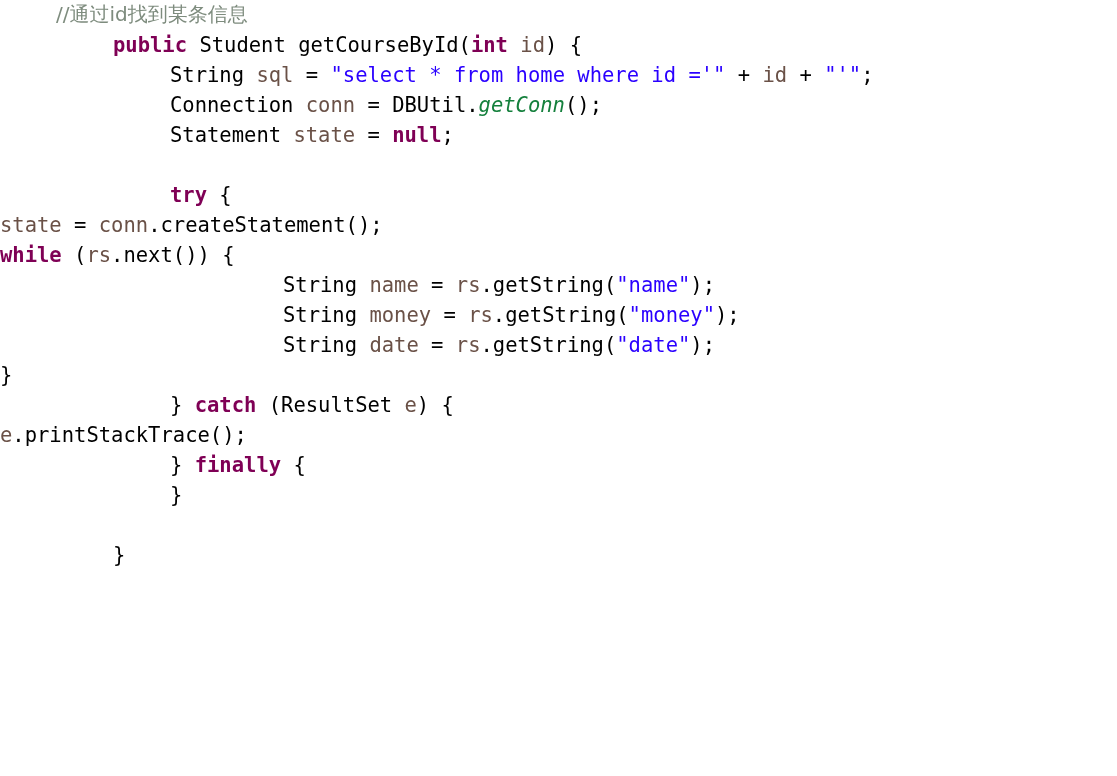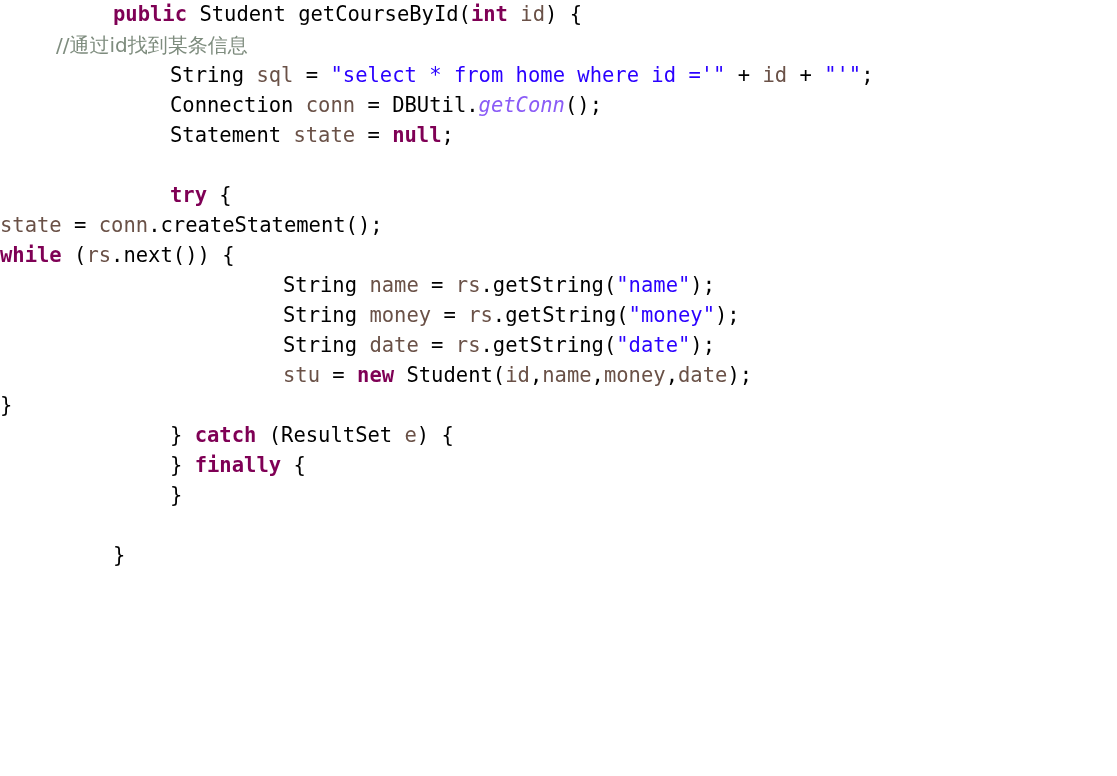--- a/index.html
+++ b/index.html
@@ -33,40 +33,40 @@
   .i1 { padding-left: 113px; }
   .i2 { padding-left: 170px; }
   .i3 { }
   .i4 { padding-left: 283px; }
 
   
   .kw      { color: #7F0055; font-weight: bold; }
   .str     { color: #2A00FF; }
   .cmt     { color: #7E8C7E; font-family: "DejaVu Sans", "Liberation Sans", sans-serif; font-size: 20px; }
   .var     { color: #6A5147; }
-  .static  { font-style: italic; color: #8b5cf6; }
+  .static  { font-style: italic; color: #15803d; }
   .plain   { color: #000000; }
   .blank   { color: transparent; }
 </style>
 </head>
 <body>
 
 <div id="code">
+    <div class="line i0"><span class="cmt">//通过id找到某条信息</span></div>
     <div class="line i1"><span class="kw">public</span><span class="plain"> Student getCourseById(</span><span class="kw">int</span><span class="plain"> </span><span class="var">id</span><span class="plain">) {</span></div>
-    <div class="line i0"><span class="cmt">//通过id找到某条信息</span></div>
     <div class="line i2"><span class="plain">String </span><span class="var">sql</span><span class="plain"> = </span><span class="str">"select * from home where id ='"</span><span class="plain"> + </span><span class="var">id</span><span class="plain"> + </span><span class="str">"'"</span><span class="plain">;</span></div>
     <div class="line i2"><span class="plain">Connection </span><span class="var">conn</span><span class="plain"> = DBUtil.</span><span class="static">getConn</span><span class="plain">();</span></div>
     <div class="line i2"><span class="plain">Statement </span><span class="var">state</span><span class="plain"> = </span><span class="kw">null</span><span class="plain">;</span></div>
     <div class="line i2"><span class="blank"> </span></div>
     <div class="line i2"><span class="kw">try</span><span class="plain"> {</span></div>
     <div class="line i3"><span class="var">state</span><span class="plain"> = </span><span class="var">conn</span><span class="plain">.createStatement();</span></div>
     <div class="line i3"><span class="kw">while</span><span class="plain"> (</span><span class="var">rs</span><span class="plain">.next()) {</span></div>
     <div class="line i4"><span class="plain">String </span><span class="var">name</span><span class="plain"> = </span><span class="var">rs</span><span class="plain">.getString(</span><span class="str">"name"</span><span class="plain">);</span></div>
     <div class="line i4"><span class="plain">String </span><span class="var">money</span><span class="plain"> = </span><span class="var">rs</span><span class="plain">.getString(</span><span class="str">"money"</span><span class="plain">);</span></div>
     <div class="line i4"><span class="plain">String </span><span class="var">date</span><span class="plain"> = </span><span class="var">rs</span><span class="plain">.getString(</span><span class="str">"date"</span><span class="plain">);</span></div>
-    <div class="line i4"><span class="var">stu</span><span class="plain"> = </span><span class="kw">new</span><span class="plain"> Student(</span><span class="var">id</span><span class="plain">,</span><span class="var">name</span><span class="plain">,</span><span class="var">money</span><span class="plain">,</span><span class="var">date</span><span class="plain">);</span></div>
     <div class="line i3"><span class="plain">}</span></div>
     <div class="line i2"><span class="plain">} </span><span class="kw">catch</span><span class="plain"> (ResultSet </span><span class="var">e</span><span class="plain">) {</span></div>
+    <div class="line i3"><span class="var">e</span><span class="plain">.printStackTrace();</span></div>
     <div class="line i2"><span class="plain">} </span><span class="kw">finally</span><span class="plain"> {</span></div>
     <div class="line i2"><span class="plain">}</span></div>
     <div class="line i2"><span class="blank"> </span></div>
     <div class="line i1"><span class="plain">}</span></div>
   </div>
 
 </body></html>

